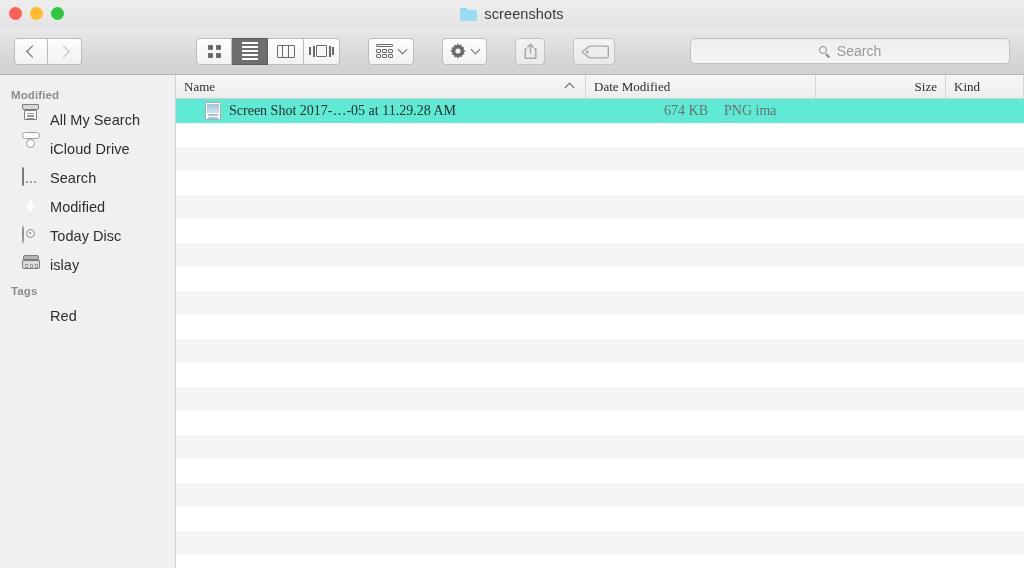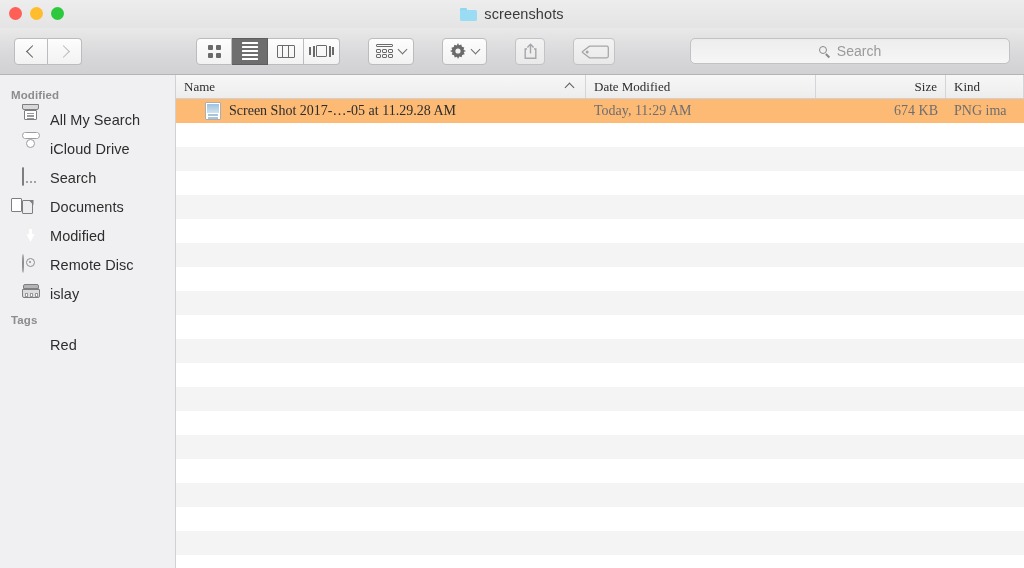--- a/index.html
+++ b/index.html
@@ -197,21 +197,21 @@
   }
   .ch { display: flex; align-items: center; position: relative; border-right: 1px solid #D5D5D7; padding: 0 8px; }
   .ch.name { width: 410px; flex: 0 0 410px; justify-content: space-between; }
   .ch.date { width: 230px; flex: 0 0 230px; }
   .ch.size { width: 130px; flex: 0 0 130px; justify-content: flex-end; }
   .ch.kind { flex: 1; }
   .sort-chev { width: 7px; height: 7px; border-left: 1.6px solid #5C5C5E; border-top: 1.6px solid #5C5C5E; transform: rotate(45deg); margin-right: 4px; margin-top:2px; }
 
   .rows { flex: 1; overflow: hidden; }
   .row { height: 24px; display: flex; align-items: center; font-size: 14px; color: #2D2D2D; }
-  .row.alt { background: #fdba74; }
+  .row.alt { background: #5eead4; }
   .row.blank { background: transparent; }
   .row.blank.alt { background: #F4F4F5; }
   .cell { padding: 0 8px; display:flex; align-items:center; overflow: hidden; white-space: nowrap; }
   .cell.name { width: 410px; flex: 0 0 410px; gap: 8px; padding-left: 29px; }
   .cell.date { width: 230px; flex: 0 0 230px; color: #6E6E70; }
   .cell.size { width: 130px; flex: 0 0 130px; justify-content: flex-end; color: #6E6E70; }
   .cell.kind { flex: 1; color: #6E6E70; }
 
   .thumb {
     width: 16px; height: 18px; flex: 0 0 16px;
@@ -374,38 +374,32 @@
         <span class="sb-ico">
           <span class="g-desktop"><span class="top"></span><span class="dots">
                 <i></i>
                 <i></i>
                 <i></i>
               </span></span>
         </span>
         <span class="sb-label">Search</span>
       </div>
 
-      <div class="sb-item">
-        <span class="sb-ico">
-          <span class="g-docs"><span class="back"></span><span class="front"></span><span class="fold"></span></span>
-        </span>
-        <span class="sb-label">Documents</span>
-      </div>
 
       <div class="sb-item">
         <span class="sb-ico">
           <span class="g-down"><span class="st"></span><span class="ar"></span></span>
         </span>
         <span class="sb-label">Modified</span>
       </div>
 
 
       <div class="sb-item">
         <span class="sb-ico"><span class="g-disc"></span></span>
-        <span class="sb-label">Remote Disc</span>
+        <span class="sb-label">Today Disc</span>
       </div>
 
 
       <div class="sb-item">
         <span class="sb-ico">
           <span class="g-server"><span class="top"></span><span class="bot">
                 <i></i>
                 <i></i>
                 <i></i>
               </span></span>
@@ -444,21 +438,20 @@
       <div class="rows" id="rows-container">
           <div class="row alt">
             <div class="cell name">
               <span class="thumb">
                 <span class="sky"></span>
                 <span class="ln a"></span>
                 <span class="ln b"></span>
               </span>
               <span>Screen Shot 2017-…-05 at 11.29.28 AM</span>
             </div>
-            <div class="cell date">Today, 11:29 AM</div>
             <div class="cell size">674 KB</div>
             <div class="cell kind">PNG ima</div>
           </div>
           <div class="row blank"></div>
           <div class="row blank alt"></div>
           <div class="row blank"></div>
           <div class="row blank alt"></div>
           <div class="row blank"></div>
           <div class="row blank alt"></div>
           <div class="row blank"></div>

